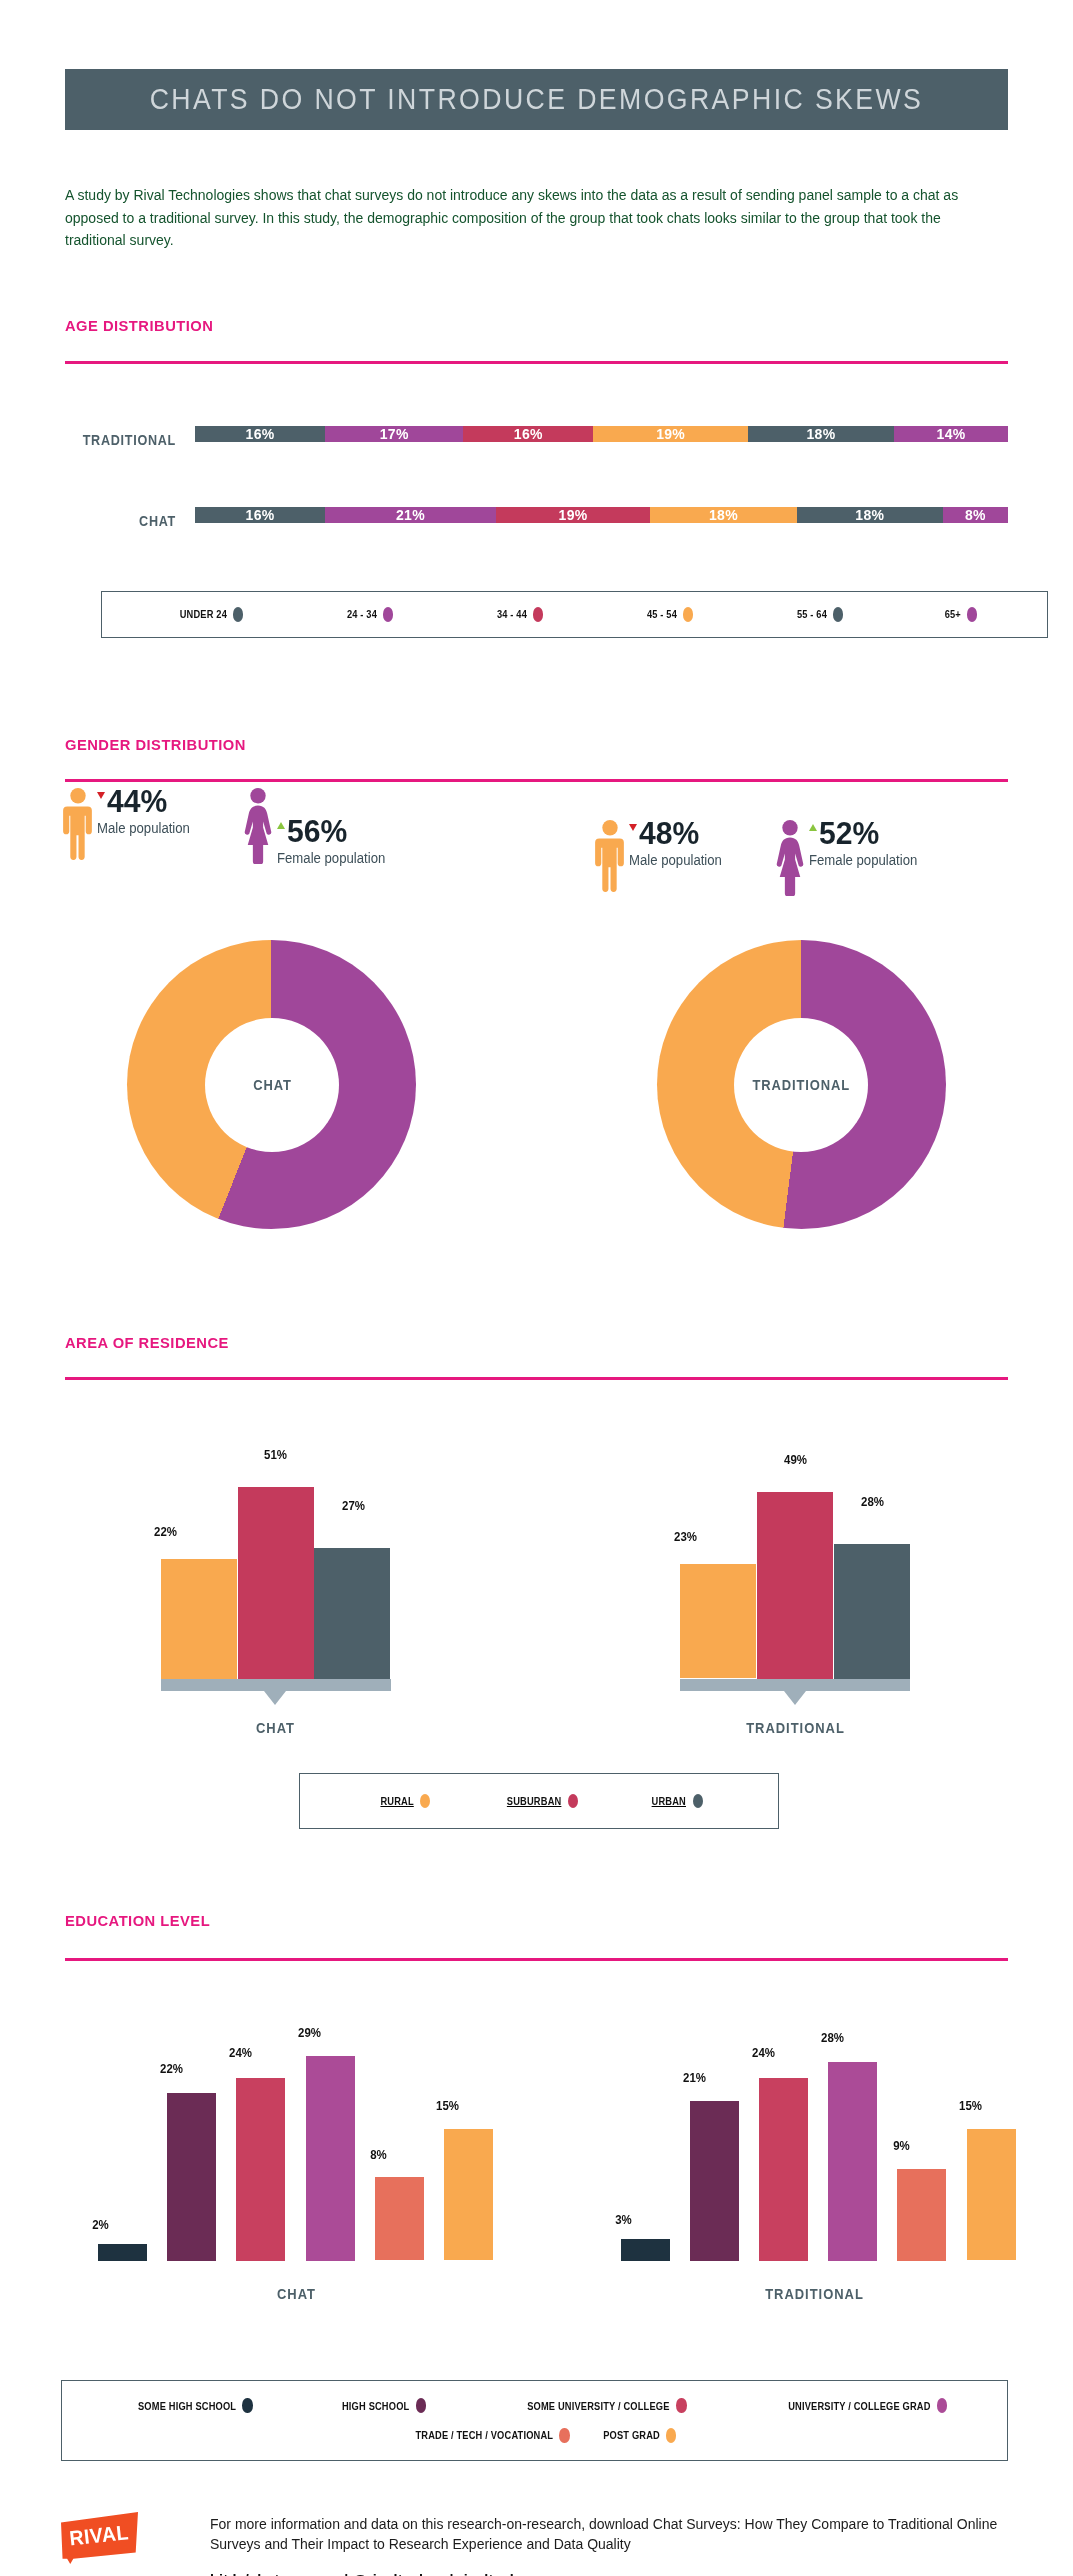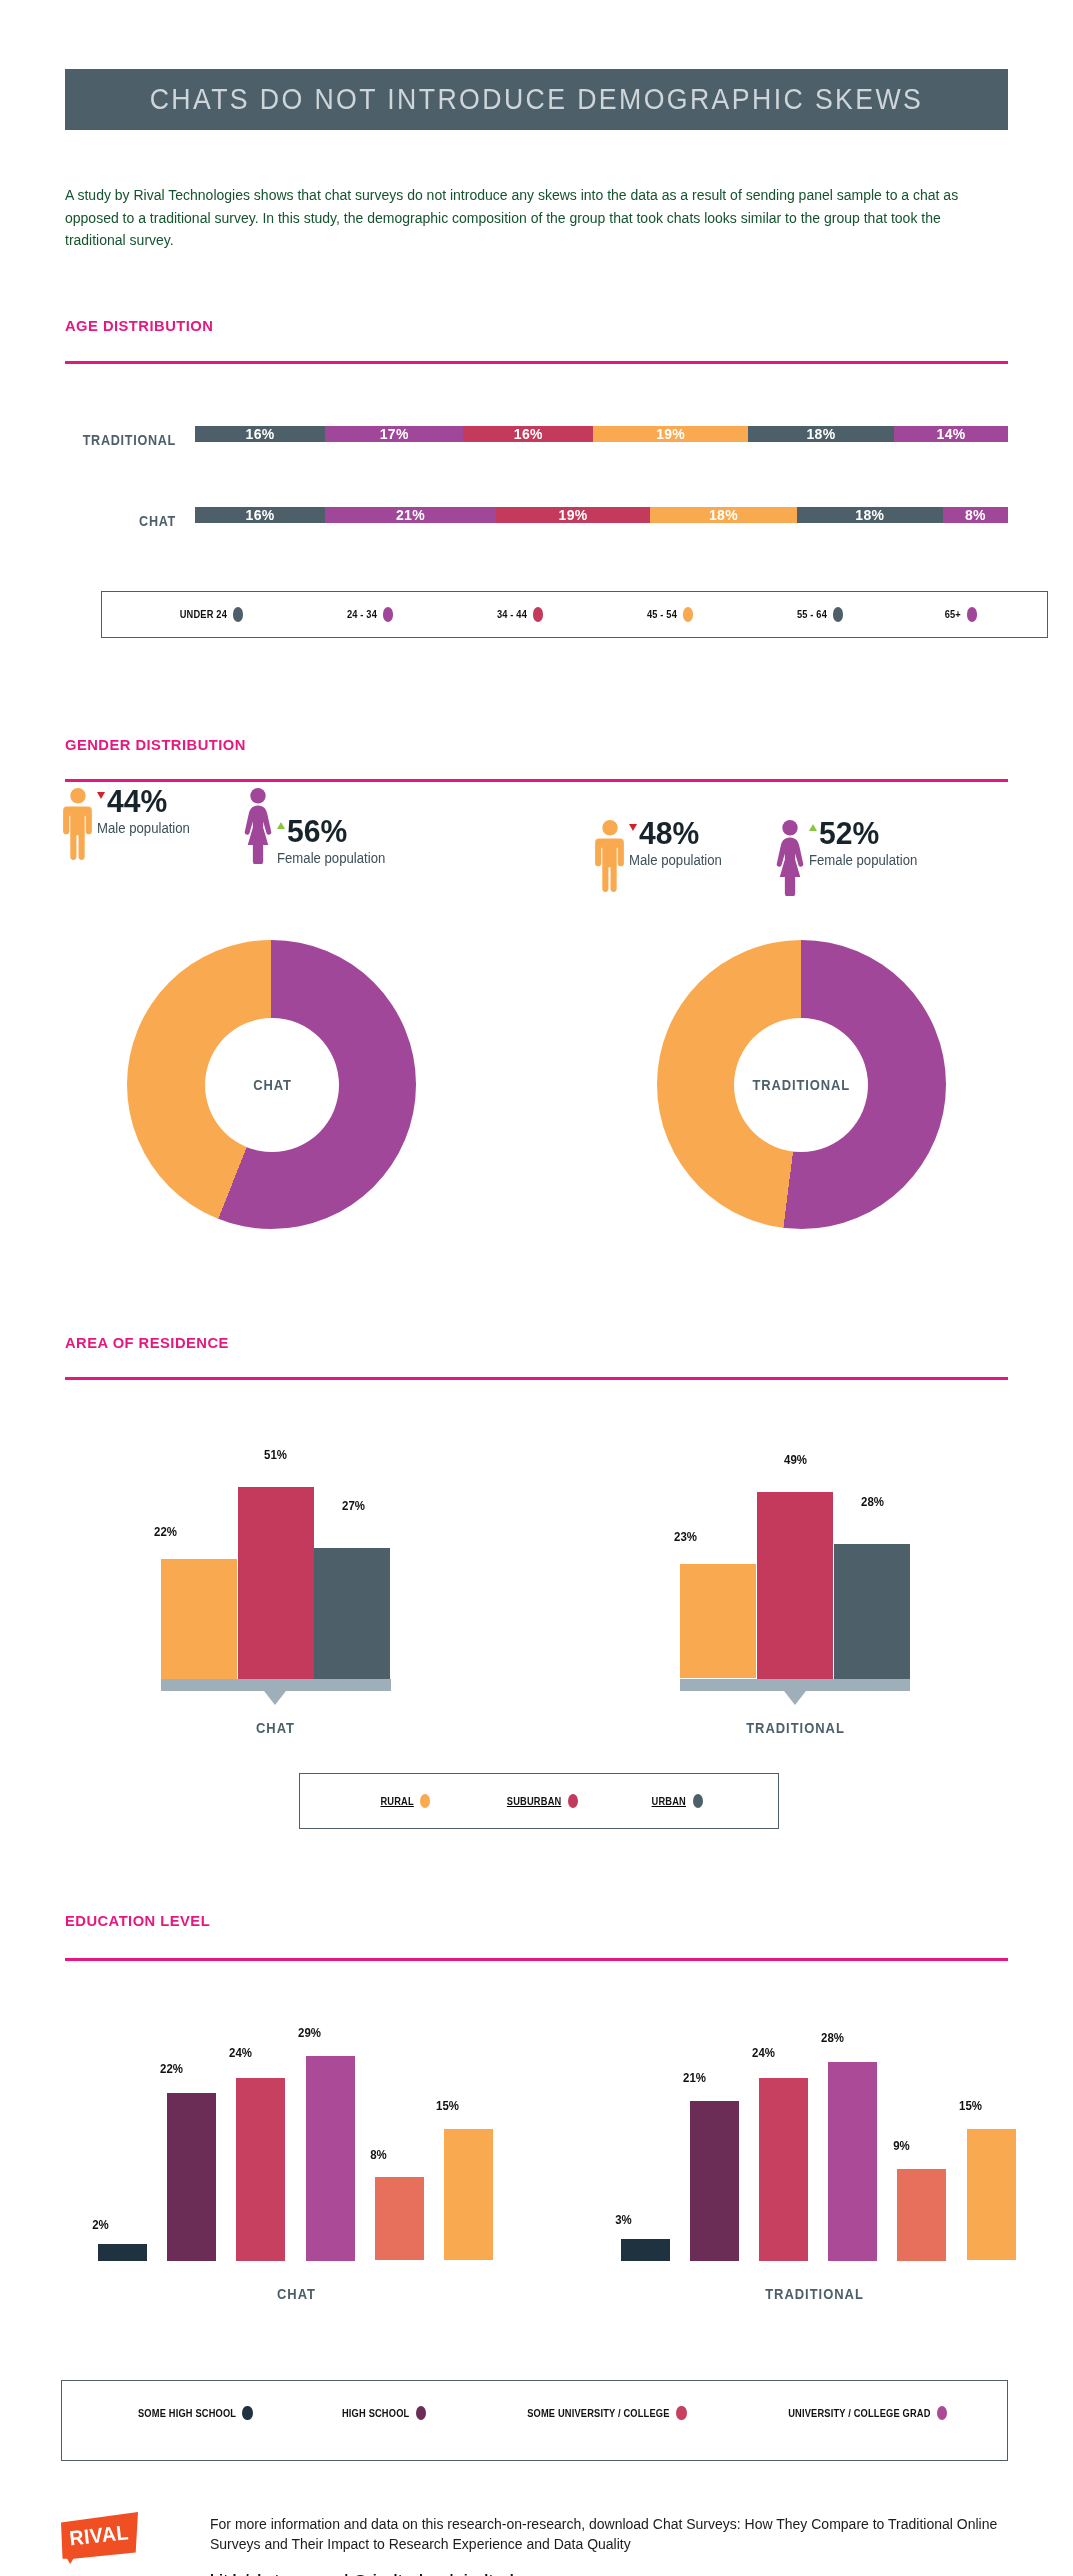--- a/index.html
+++ b/index.html
@@ -426,20 +426,30 @@
       </div>
       <div class="legend-item">
         <span class="legend-text">SOME UNIVERSITY / COLLEGE</span>
         <span class="legend-dot" style="background:#c8405f;"></span>
       </div>
       <div class="legend-item">
         <span class="legend-text">UNIVERSITY / COLLEGE GRAD</span>
         <span class="legend-dot" style="background:#ab4b97;"></span>
       </div>
     </div>
+    <div class="legend-line" style="justify-content:center;">
+      <div class="legend-item" style="margin-right:24px;">
+        <span class="legend-text">TRADE / TECH / VOCATIONAL</span>
+        <span class="legend-dot" style="background:#e7705c;"></span>
+      </div>
+      <div class="legend-item">
+        <span class="legend-text">POST GRAD</span>
+        <span class="legend-dot" style="background:#f9a94f;"></span>
+      </div>
+    </div>
   </div>
 </div>
 
 <div class="logo">
   <span class="logo-text">RIVAL</span>
 </div>
 <div class="footer-text">For more information and data on this research-on-research, download Chat Surveys: How They Compare to Traditional Online Surveys and Their Impact to Research Experience and Data Quality</div>
 <div class="footer-links">bit.ly/chat-surveys  |  @rivaltechco  |  rivaltech.com</div>
 
 

